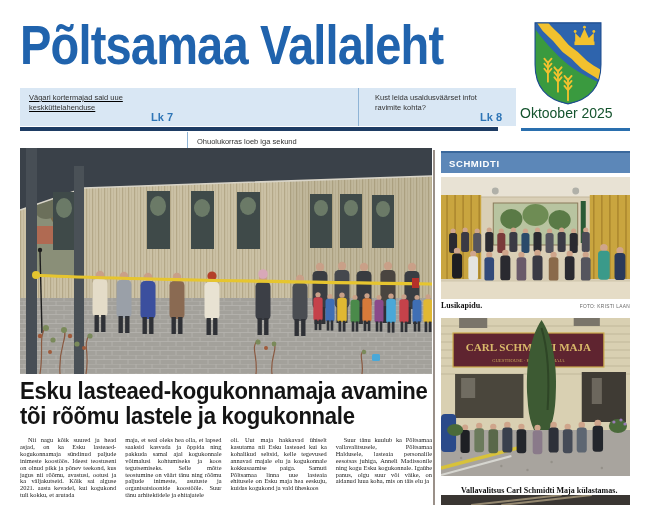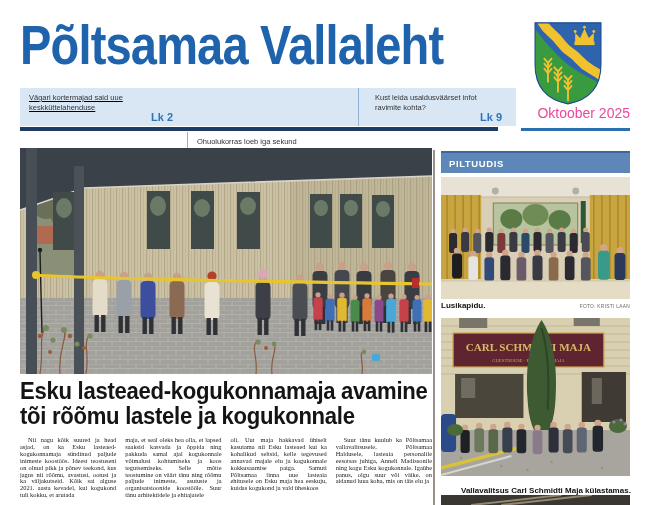--- a/index.html
+++ b/index.html
@@ -4,22 +4,22 @@
 <style>
   html,body{margin:0;padding:0;background:#ffffff;}
   #page{position:relative;width:650px;height:505px;background:#ffffff;overflow:hidden;
         font-family:"Liberation Sans",sans-serif;}
 
   
   .masthead-title{position:absolute;left:20px;top:12px;font-size:56px;font-weight:bold;
         color:#2063ad;letter-spacing:-1px;transform:scaleX(0.84);transform-origin:left top;
         white-space:nowrap;}
   .crest{position:absolute;left:524px;top:20px;width:88px;height:86px;}
-  .issue-date{position:absolute;left:520px;top:105px;width:110px;text-align:right;
-        font-size:14px;color:#ec4899;font-weight:500;}
+  .issue-date{position:absolute;left:520px;top:105px;width:110px;text-align:left;
+        font-size:14px;color:#14532d;font-weight:500;}
   .rule-left{position:absolute;left:20px;top:127px;width:478px;height:4px;background:#1e3c64;}
   .rule-right{position:absolute;left:521px;top:128px;width:109px;height:3px;background:#2a6fae;}
 
   
   .teaser-bar{position:absolute;left:20px;top:88px;width:496px;height:38px;background:#d9e7f4;
         display:flex;}
   .teaser{position:relative;height:100%;box-sizing:border-box;padding:5px 8px 0 9px;}
   .teaser+.teaser{border-left:1px solid #8fb4d6;}
   .teaser-text{font-size:7.5px;line-height:1.3;color:#333;max-width:118px;}
   .teaser-page{position:absolute;right:14px;bottom:3px;font-size:11px;font-weight:bold;color:#2e75b6;}
@@ -37,21 +37,21 @@
 
   
   .side-divider{position:absolute;left:433px;top:150px;width:2px;height:355px;background:#9a9089;}
   .section-bar{position:absolute;left:441px;top:151px;width:189px;height:22px;background:#5c87b8;
         border-top:2px solid #3a689c;box-sizing:border-box;display:flex;align-items:center;}
   .section-bar span{color:#ffffff;font-weight:bold;font-size:9.5px;letter-spacing:0.6px;
         padding-left:8px;}
   .photo1{position:absolute;left:441px;top:177px;width:189px;height:122px;}
   .cap1{position:absolute;left:441px;top:301px;width:189px;display:flex;justify-content:space-between;
         align-items:baseline;}
-  .cap-main{font-family:Liberation Sans, sans-serif;font-weight:bold;font-size:8px;color:#111;}
+  .cap-main{font-family:Liberation Serif, serif;font-weight:bold;font-size:8px;color:#111;}
   .cap-credit{font-size:4.8px;color:#666;letter-spacing:0.3px;}
   .photo2{position:absolute;left:441px;top:318px;width:189px;height:158px;}
   .cap2{position:absolute;left:441px;top:479px;width:189px;margin-left:20px;}
   .photo3{position:absolute;left:441px;top:495px;width:189px;height:10px;}
 </style>
 </head>
 <body>
 
 <div id="page">
 
@@ -86,29 +86,29 @@
       </g>
     </g>
     <path d="M4,4 H96 V62 C96,96 76,112 50,117 C24,112 4,96 4,62 Z" fill="none" stroke="#1d4c8f" stroke-width="1.5"></path>
   </svg>
 
   <div class="issue-date">Oktoober 2025</div>
 
   <div class="teaser-bar">
     <div class="teaser" style="width:167px;text-decoration:underline;">
       <div class="teaser-text">Vägari kortermajad said uue keskküttelahenduse</div>
-      <div class="teaser-page">Lk 2</div>
+      <div class="teaser-page">Lk 7</div>
     </div>
     <div class="teaser" style="width:171px;margin-top:44px;">
       <div class="teaser-text">Ohuolukorras loeb iga sekund</div>
       <div class="teaser-page">Lk 3</div>
     </div>
     <div class="teaser" style="width:158px;padding-left:16px;">
       <div class="teaser-text">Kust leida usaldusväärset infot ravimite kohta?</div>
-      <div class="teaser-page">Lk 9</div>
+      <div class="teaser-page">Lk 8</div>
     </div>
   </div>
   <div class="rule-left"></div>
   <div class="rule-right"></div>
 
   <svg class="main-photo" viewBox="0 0 412 226" preserveAspectRatio="none">
     <defs>
       <pattern id="wood" width="6" height="12" patternUnits="userSpaceOnUse">
         <rect width="6" height="12" fill="#cbc1a5"></rect>
         <rect x="0" width="1.2" height="12" fill="#b4a888"></rect>
@@ -252,21 +252,21 @@
 
   <div class="bodycols">
     <div class="bcol indent">Nii nagu kõik suured ja head asjad, on ka Esku lasteaed-kogukonnamaja sündinud paljude inimeste koostöös. Ideest teostuseni on olnud pikk ja põnev teekond, kus jagus nii rõõmu, avastusi, ootusi ja ka väljakutseid. Kõik sai alguse 2021. aasta kevadel, kui kogukond tuli kokku, et arutada</div>
     <div class="bcol">maja, et seal oleks hea olla, et lapsed saaksid kasvada ja õppida ning pakkuda samal ajal kogukonnale võimalusi kohtumiseks ja koos tegutsemiseks. Selle mõtte teostumine on väärt tänu ning rõõmu paljude inimeste, asutuste ja organisatsioonide koostööle. Suur tänu arhitektidele ja ehitajatele</div>
     <div class="bcol">oli. Uut maja hakkavad ühiselt kasutama nii Esku lasteaed kui ka kohalikud seltsid, kelle tegevused annavad majale elu ja kogukonnale kokkusaamise paiga. Samuti Põltsamaa linna uue lasteaia ehitusele on Esku maja hea eeskuju, kuidas kogukond ja vald üheskoos</div>
     <div class="bcol indent">Suur tänu kuulub ka Põltsamaa vallavalitsusele, Põltsamaa Haldusele, lasteaia personalile eesotsas juhiga, Anneli Madissonile ning kogu Esku kogukonnale. Igaühe panus, olgu suur või väike, on aidanud luua koha, mis on täis elu ja</div>
   </div>
 
   <div class="side-divider"></div>
   <div class="section-bar">
-    <span>PILTUUDIS</span>
+    <span>SCHMIDTI</span>
   </div>
 
   <svg class="photo1" viewBox="0 0 188 122" preserveAspectRatio="none">
     <defs>
       <g id="q">
         <circle cx="0" cy="-16" r="2.6" fill="#cfa58b"></circle>
         <rect x="-4" y="-14" width="8" height="20" rx="2.5" fill="currentColor"></rect>
       </g>
     </defs>
     <rect width="188" height="122" fill="#d9cfb6"></rect>

